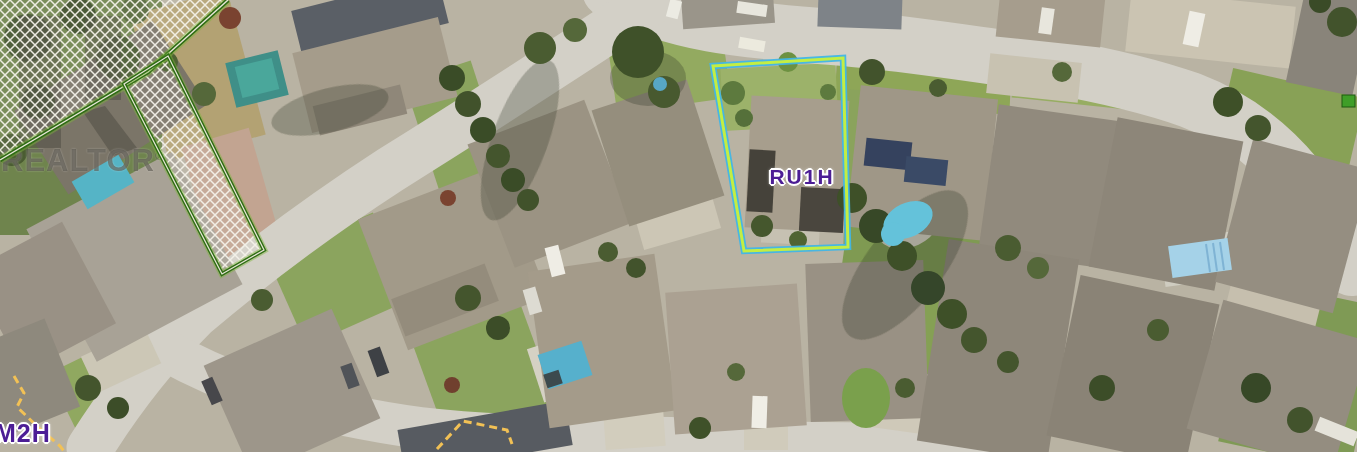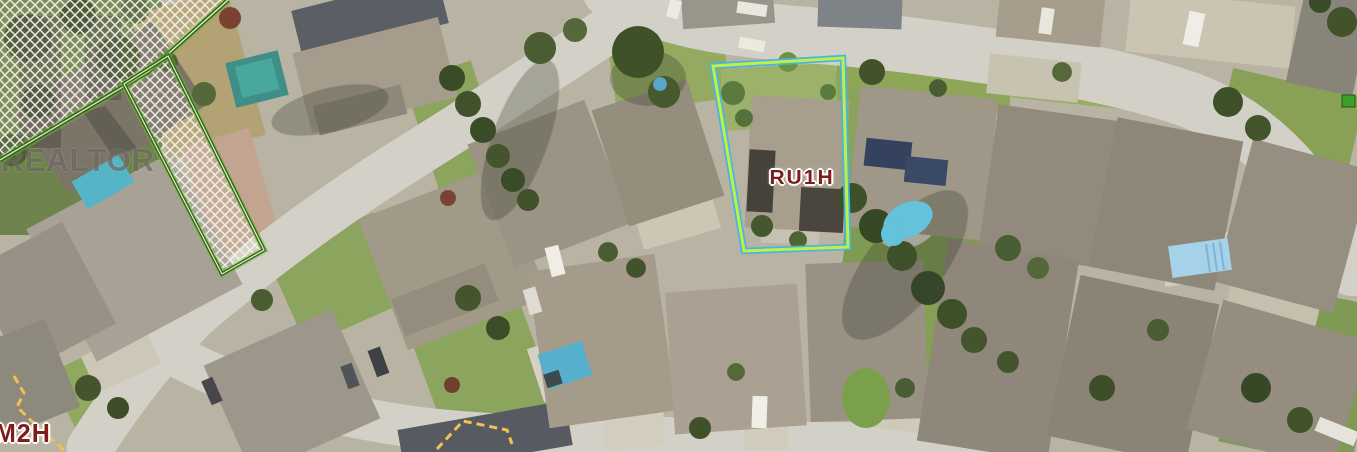--- a/index.html
+++ b/index.html
@@ -1,20 +1,20 @@
 <!DOCTYPE html>
 <html><head>
 <meta charset="utf-8">
 <style>
   html,body{margin:0;padding:0;background:#888;}
   .stage{position:relative;width:1357px;height:452px;overflow:hidden;
          background:#b9b3a3;font-family:"Liberation Sans",sans-serif;}
   .stage svg{position:absolute;left:0;top:0;}
   .overlay{pointer-events:none;}
-  .map-label{position:absolute;font-weight:bold;color:#7f1d1d;white-space:nowrap;
+  .map-label{position:absolute;font-weight:bold;color:#4c1d95;white-space:nowrap;
     text-shadow:-2px 0 0 #fff,2px 0 0 #fff,0 -2px 0 #fff,0 2px 0 #fff,
       -1px -1px 0 #fff,1px -1px 0 #fff,-1px 1px 0 #fff,1px 1px 0 #fff,0 0 4px #fff;}
   #label-ru1h{left:756px;top:165px;width:92px;text-align:center;font-size:21px;letter-spacing:2px;}
   #label-m2h{left:-5px;top:419px;font-size:25px;letter-spacing:1px;}
   .watermark{position:absolute;left:0;top:0;width:230px;height:200px;pointer-events:none;}
   .watermark .wm-text{position:absolute;left:1px;top:143px;font-size:31px;font-weight:bold;
     letter-spacing:1px;color:rgba(75,73,64,0.58);text-shadow:0 0 2px rgba(255,255,255,0.35);}
   .watermark .wm-text sup{font-size:13px;vertical-align:super;}
 </style>
 </head>

